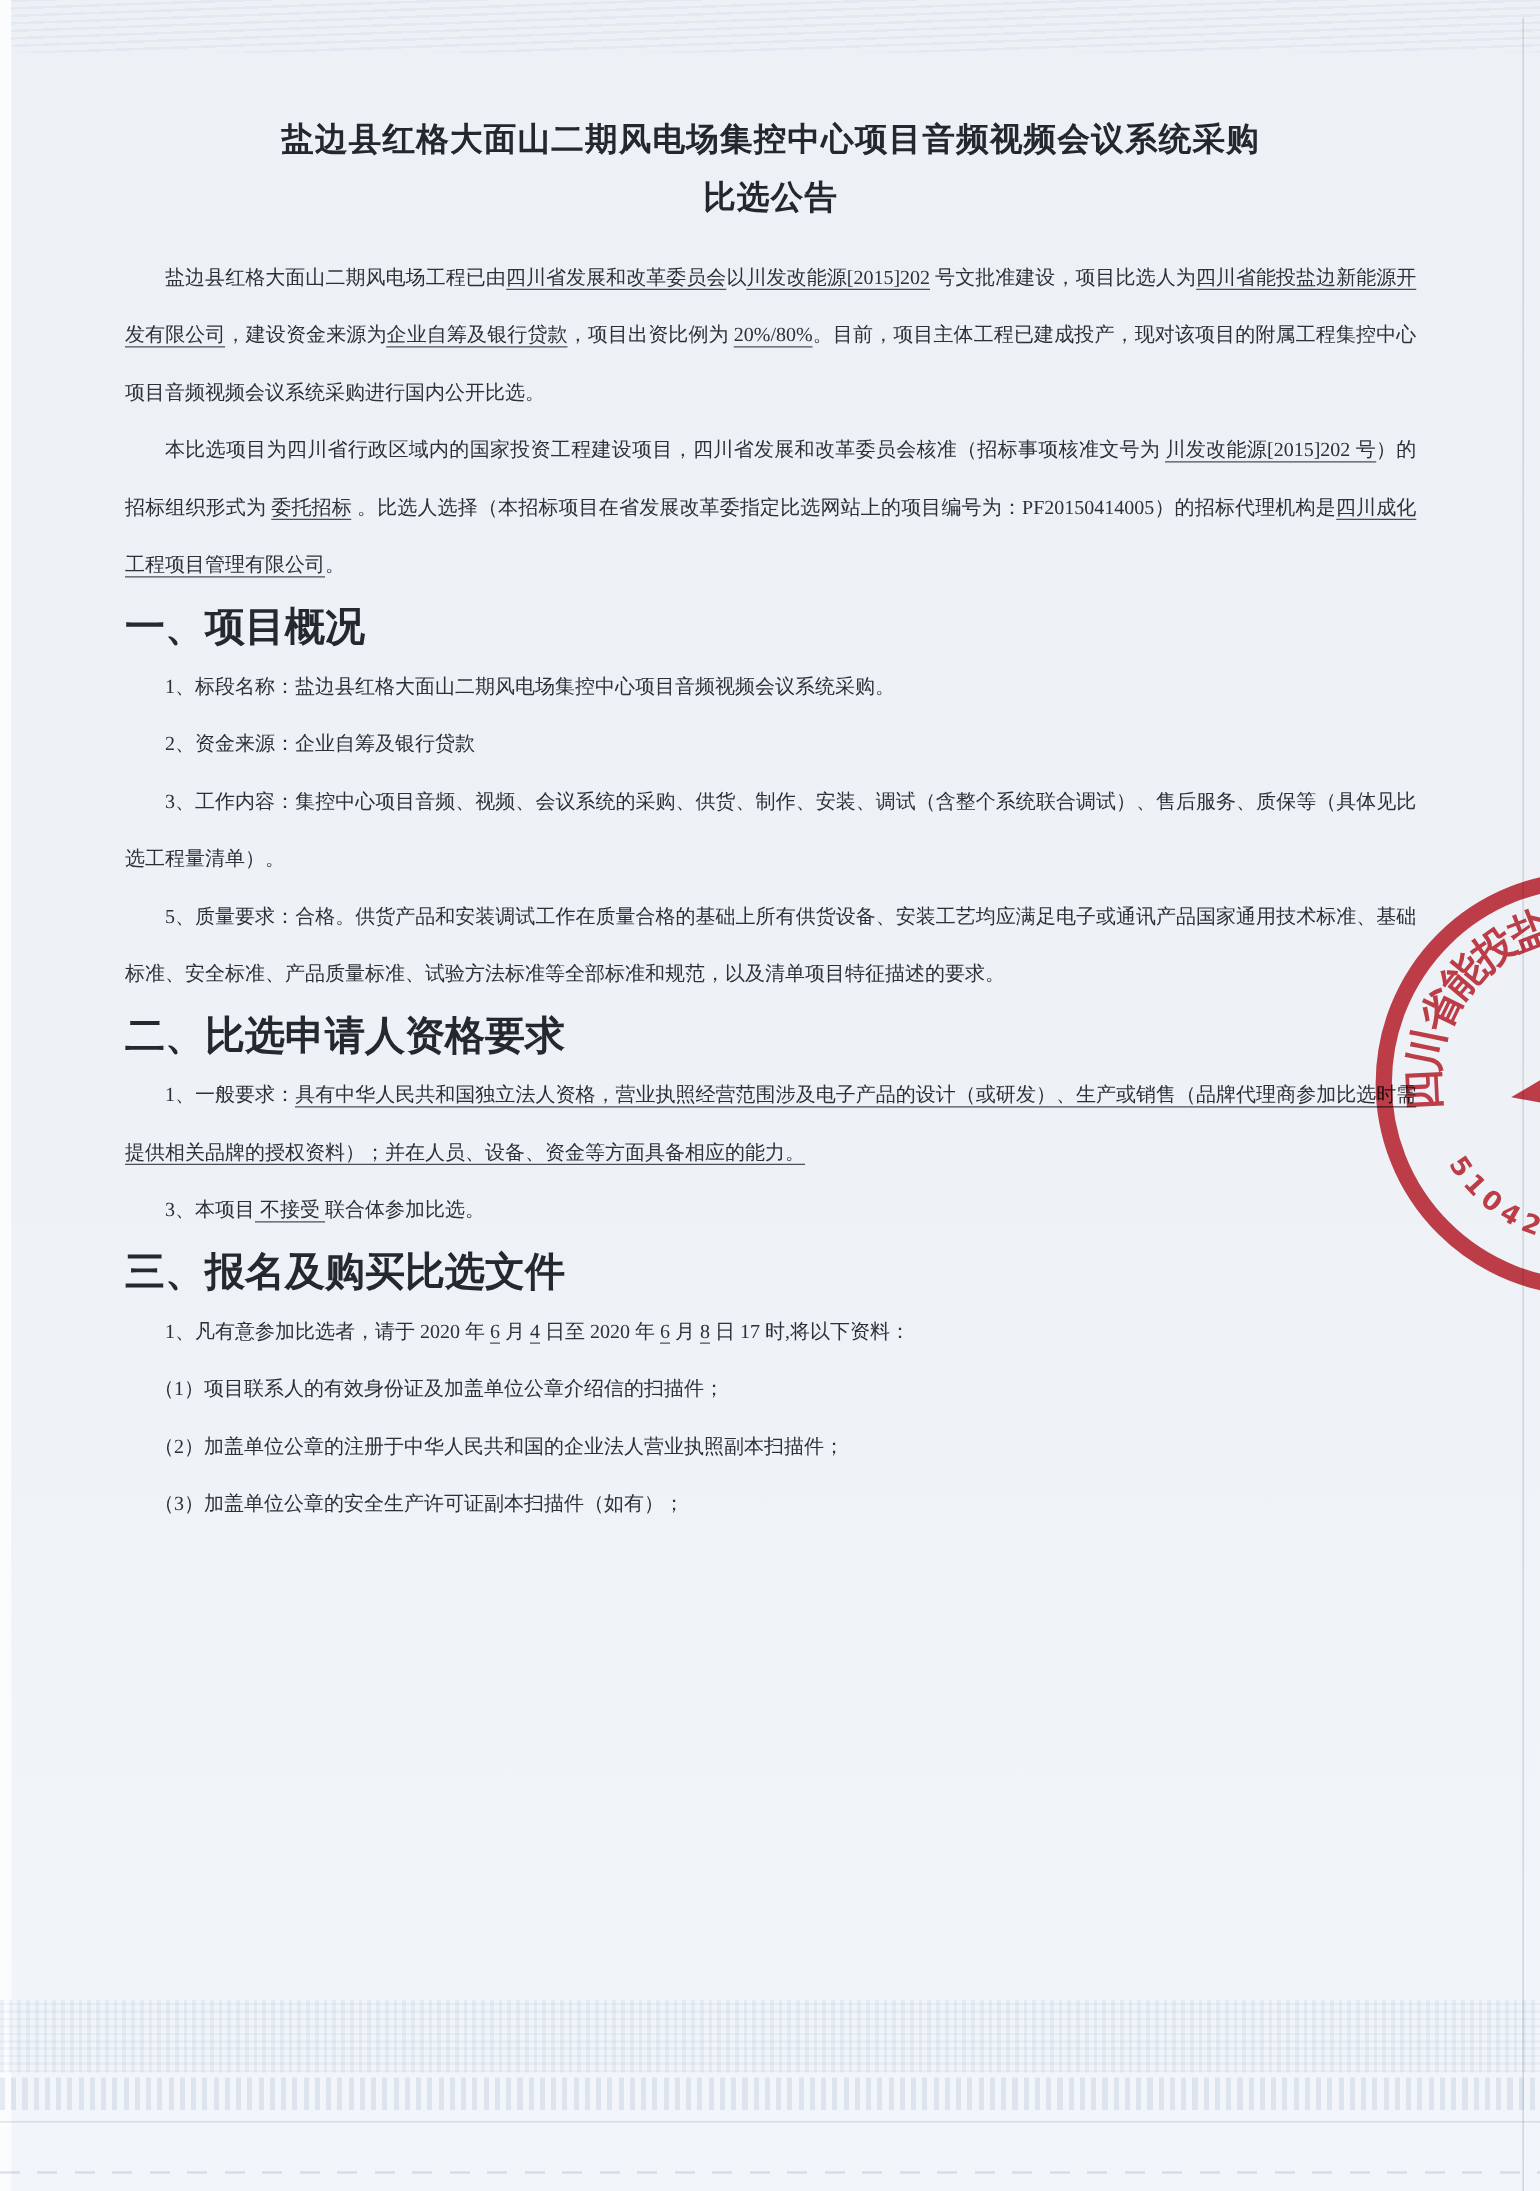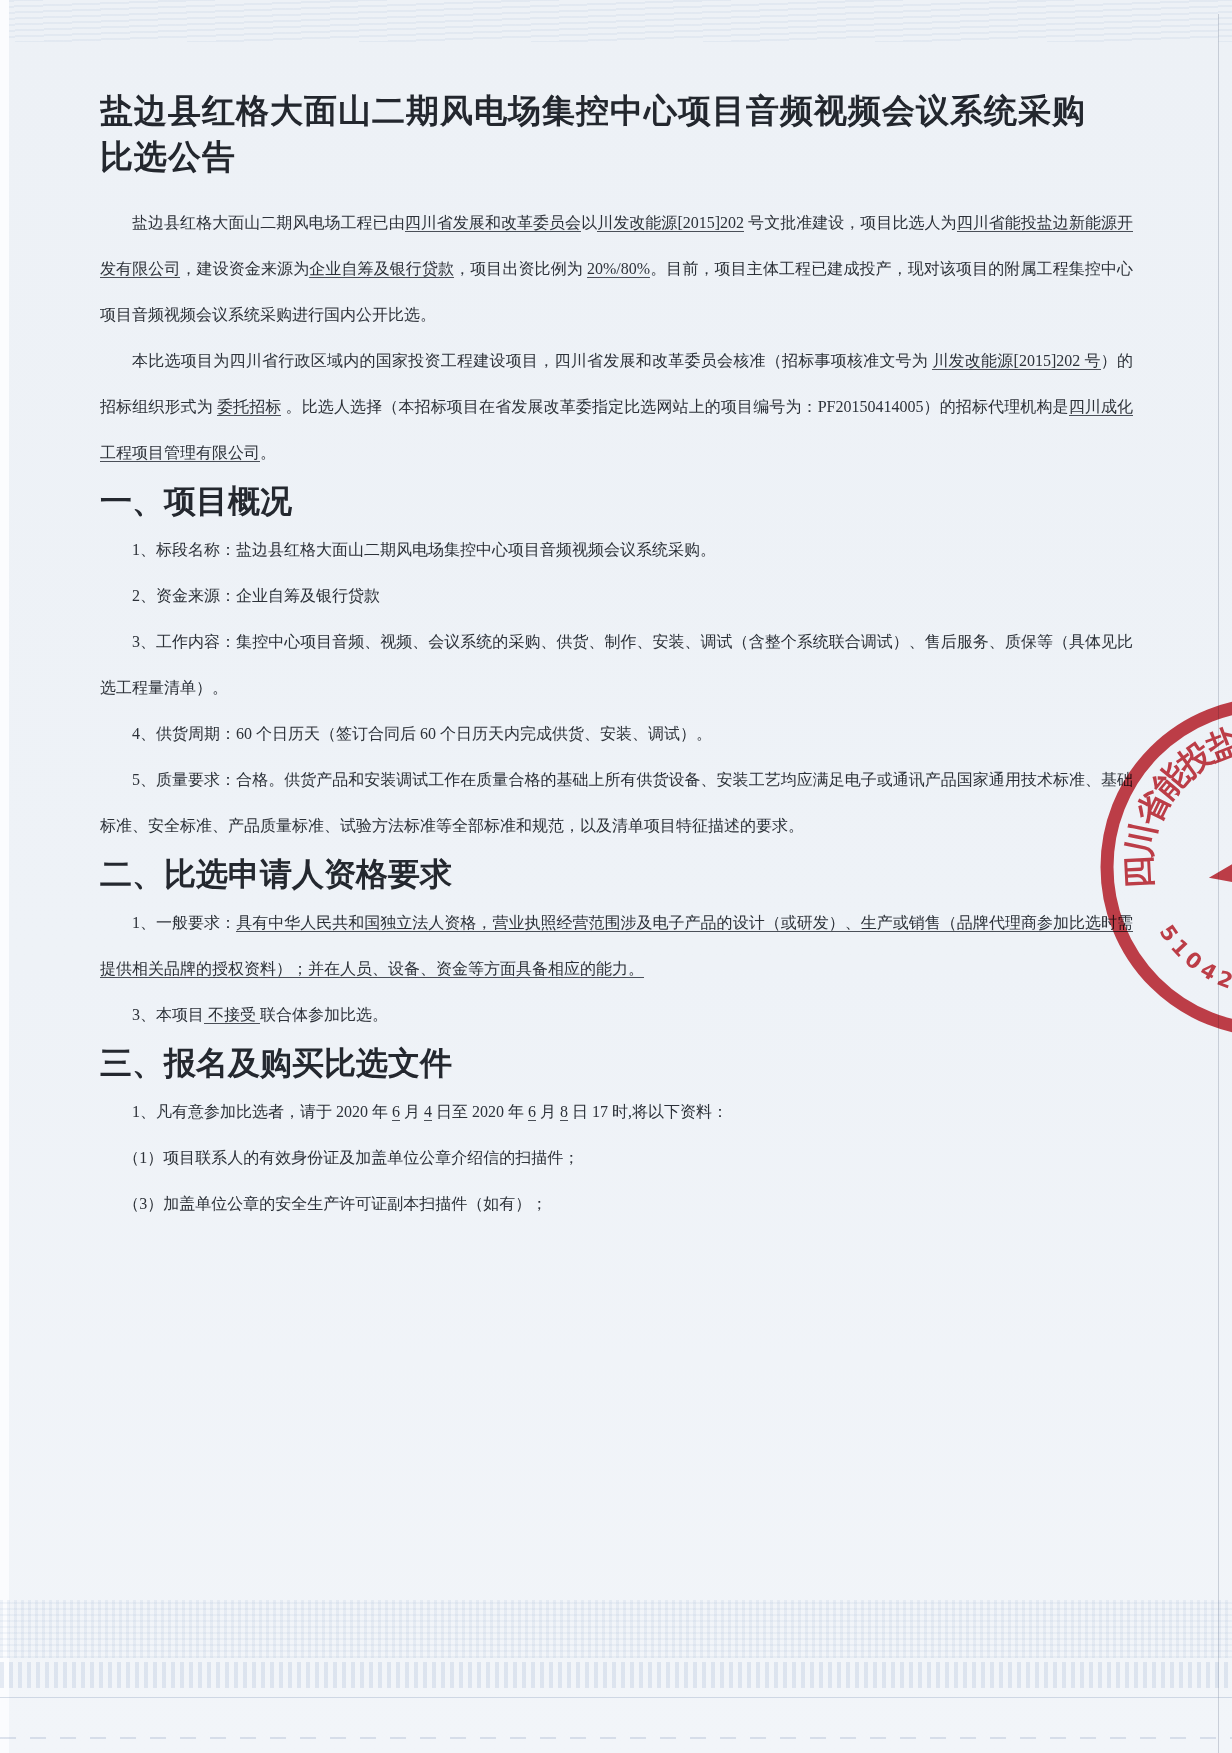--- a/index.html
+++ b/index.html
@@ -25,22 +25,22 @@
   .noise2 { top:1662px; height:26px;
     background:repeating-linear-gradient(90deg, rgba(110,140,185,.16) 0 4px, transparent 4px 9px); }
   .hline { top:1697px; height:1px; background:rgba(140,160,190,.35); }
   .dashline { top:1737px; height:2px; opacity:.5;
     background:repeating-linear-gradient(90deg, rgba(130,150,185,.5) 0 16px, transparent 16px 30px); }
 
   .doc { position:absolute; left:100px; top:88px; width:1033px; }
   .title {
     margin:0 0 20px 0;
     font-family:"Liberation Sans","DejaVu Sans",sans-serif;
-    font-weight:700; font-size:33px; line-height:46px;
-    text-align:left; color:#23272e; letter-spacing:1px;
+    font-weight:700; font-size:26px; line-height:46px;
+    text-align:center; color:#23272e; letter-spacing:1px;
   }
   #docbody p, #docbody h2 { margin:0; }
   #docbody p.body {
     font-size:16px; line-height:46px; text-align:justify;
     text-indent:2em; color:#2c3138;
   }
   #docbody p.sub { font-size:16px; line-height:46px; text-align:justify; text-indent:1.45em; }
   #docbody h2.sec {
     font-family:"Liberation Sans","DejaVu Sans",sans-serif;
     font-weight:700; font-size:32px; line-height:47px;
@@ -79,28 +79,28 @@
       <span>盐边县红格大面山二期风电场集控中心项目音频视频会议系统采购</span><br>
       <span>比选公告</span>
     </h1>
     <div id="docbody">
         <p class="body"><span>盐边县红格大面山二期风电场工程已由</span><span class="u">四川省发展和改革委员会</span><span>以</span><span class="u">川发改能源[2015]202</span><span> 号文批准建设，项目比选人为</span><span class="u">四川省能投盐边新能源开发有限公司</span><span>，建设资金来源为</span><span class="u">企业自筹及银行贷款</span><span>，项目出资比例为 </span><span class="u">20%/80%</span><span>。目前，项目主体工程已建成投产，现对该项目的附属工程集控中心项目音频视频会议系统采购进行国内公开比选。</span></p>
         <p class="body"><span>本比选项目为四川省行政区域内的国家投资工程建设项目，四川省发展和改革委员会核准（招标事项核准文号为 </span><span class="u">川发改能源[2015]202 号</span><span>）的招标组织形式为 </span><span class="u">委托招标</span><span> 。比选人选择（本招标项目在省发展改革委指定比选网站上的项目编号为：PF20150414005）的招标代理机构是</span><span class="u">四川成化工程项目管理有限公司</span><span>。</span></p>
         <h2 class="sec"><span>一、项目概况</span></h2>
         <p class="body"><span>1、标段名称：盐边县红格大面山二期风电场集控中心项目音频视频会议系统采购。</span></p>
         <p class="body"><span>2、资金来源：企业自筹及银行贷款</span></p>
         <p class="body"><span>3、工作内容：集控中心项目音频、视频、会议系统的采购、供货、制作、安装、调试（含整个系统联合调试）、售后服务、质保等（具体见比选工程量清单）。</span></p>
-        <p class="body"><span>4、供货周期：60 个日历天（签订合同后 60 个日历天内完成供货、安装、调试）。</span></p>
         <p class="body"><span>5、质量要求：合格。供货产品和安装调试工作在质量合格的基础上所有供货设备、安装工艺均应满足电子或通讯产品国家通用技术标准、基础标准、安全标准、产品质量标准、试验方法标准等全部标准和规范，以及清单项目特征描述的要求。</span></p>
         <h2 class="sec"><span>二、比选申请人资格要求</span></h2>
         <p class="body"><span>1、一般要求：</span><span class="u">具有中华人民共和国独立法人资格，营业执照经营范围涉及电子产品的设计（或研发）、生产或销售（品牌代理商参加比选时需提供相关品牌的授权资料）；并在人员、设备、资金等方面具备相应的能力。</span></p>
         <p class="body"><span>3、本项目</span><span class="u"> 不接受 </span><span>联合体参加比选。</span></p>
         <h2 class="sec"><span>三、报名及购买比选文件</span></h2>
         <p class="body"><span>1、凡有意参加比选者，请于 2020 年 </span><span class="u">6</span><span> 月 </span><span class="u">4</span><span> 日至 2020 年 </span><span class="u">6</span><span> 月 </span><span class="u">8</span><span> 日 17 时,将以下资料：</span></p>
         <p class="sub"><span>（1）项目联系人的有效身份证及加盖单位公章介绍信的扫描件；</span></p>
+        <p class="sub"><span>（2）加盖单位公章的注册于中华人民共和国的企业法人营业执照副本扫描件；</span></p>
         <p class="sub"><span>（3）加盖单位公章的安全生产许可证副本扫描件（如有）；</span></p>
       </div>
   </div>
 
   <svg class="stamp" width="1232" height="1753" viewBox="0 0 1232 1753">
     <defs>
       <path id="sealTextArc" d="M 1151.8 887.8 A 120 120 0 1 1 1388.2 887.8" fill="none"></path>
       <path id="sealCodeArc" d="M 1159 931 A 128 128 0 0 0 1381 931" fill="none"></path>
     </defs>
     <g opacity="0.88">

